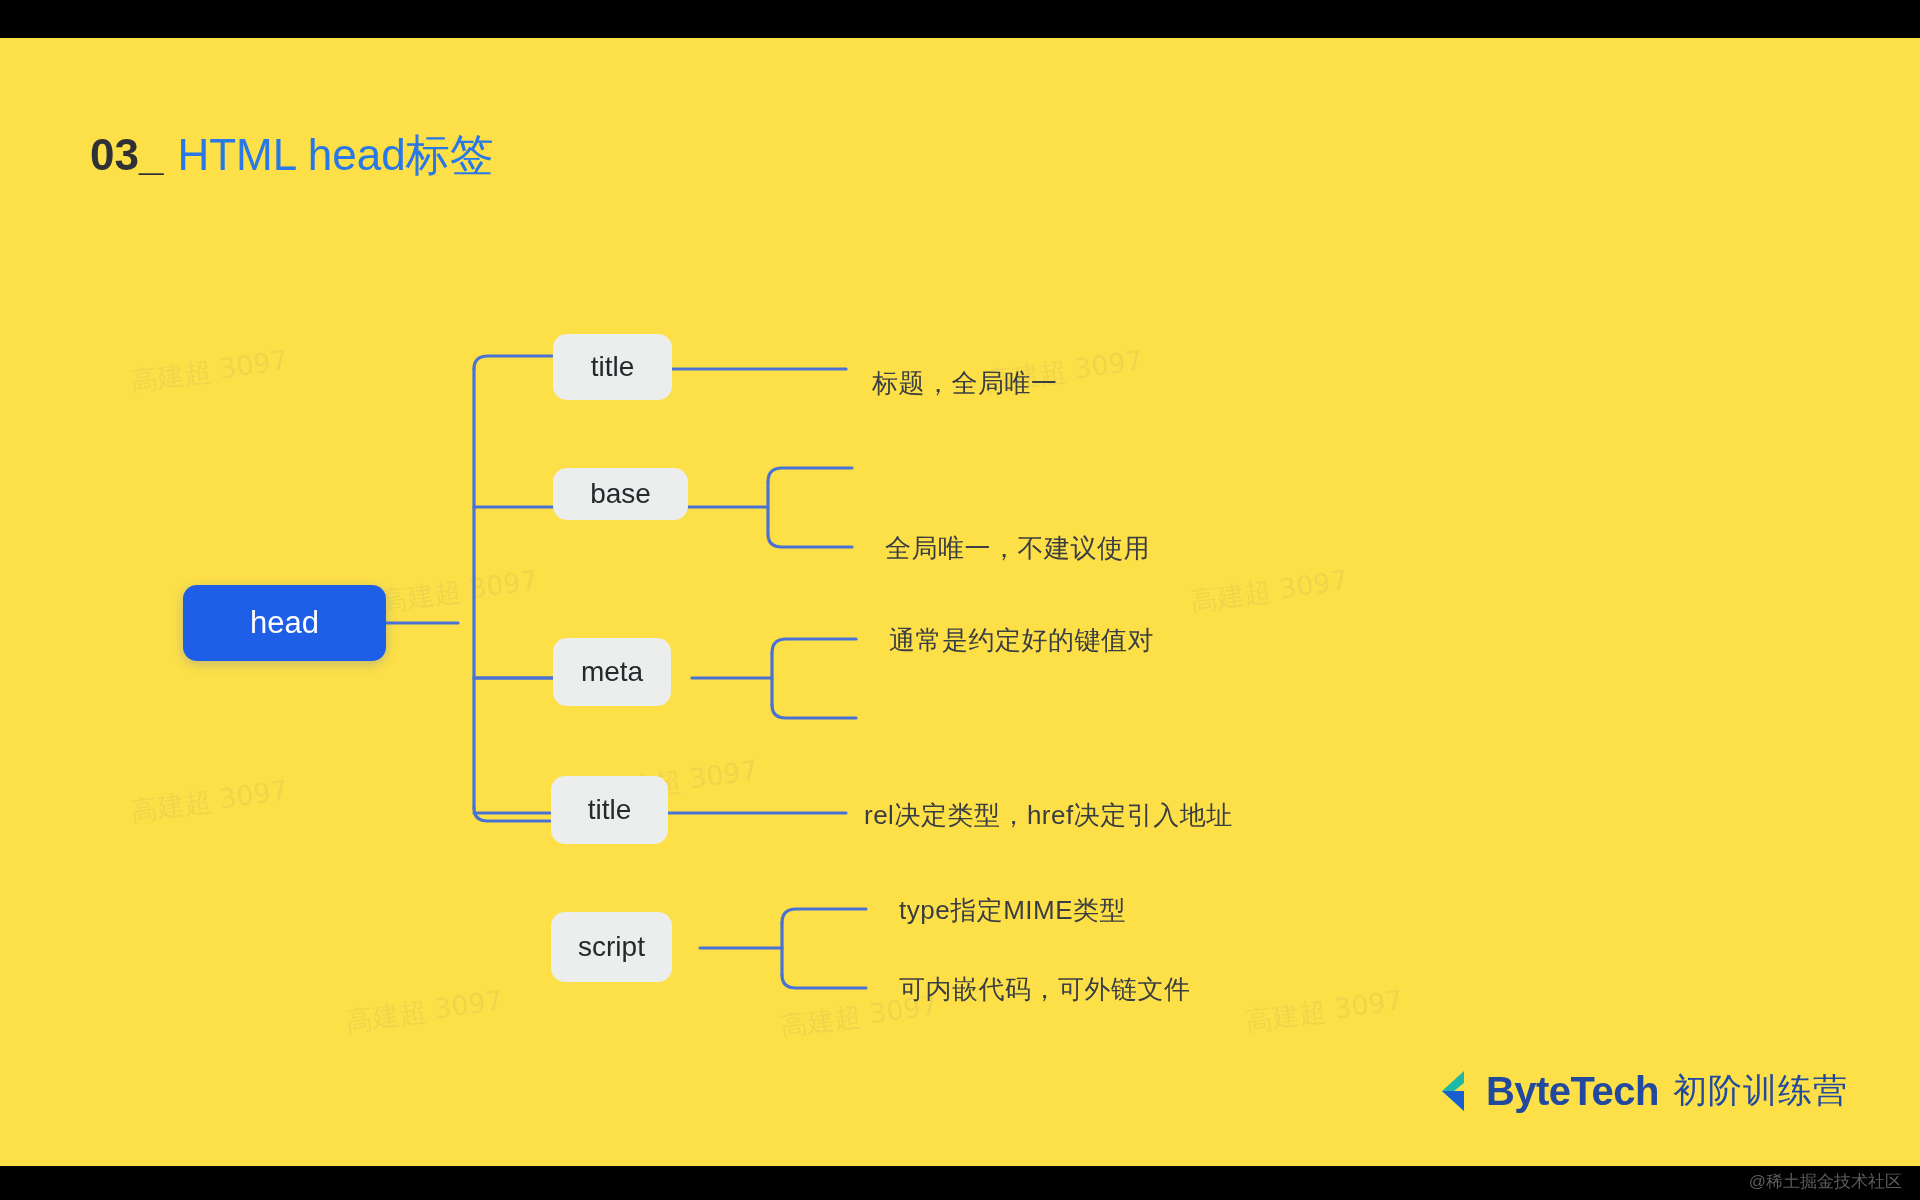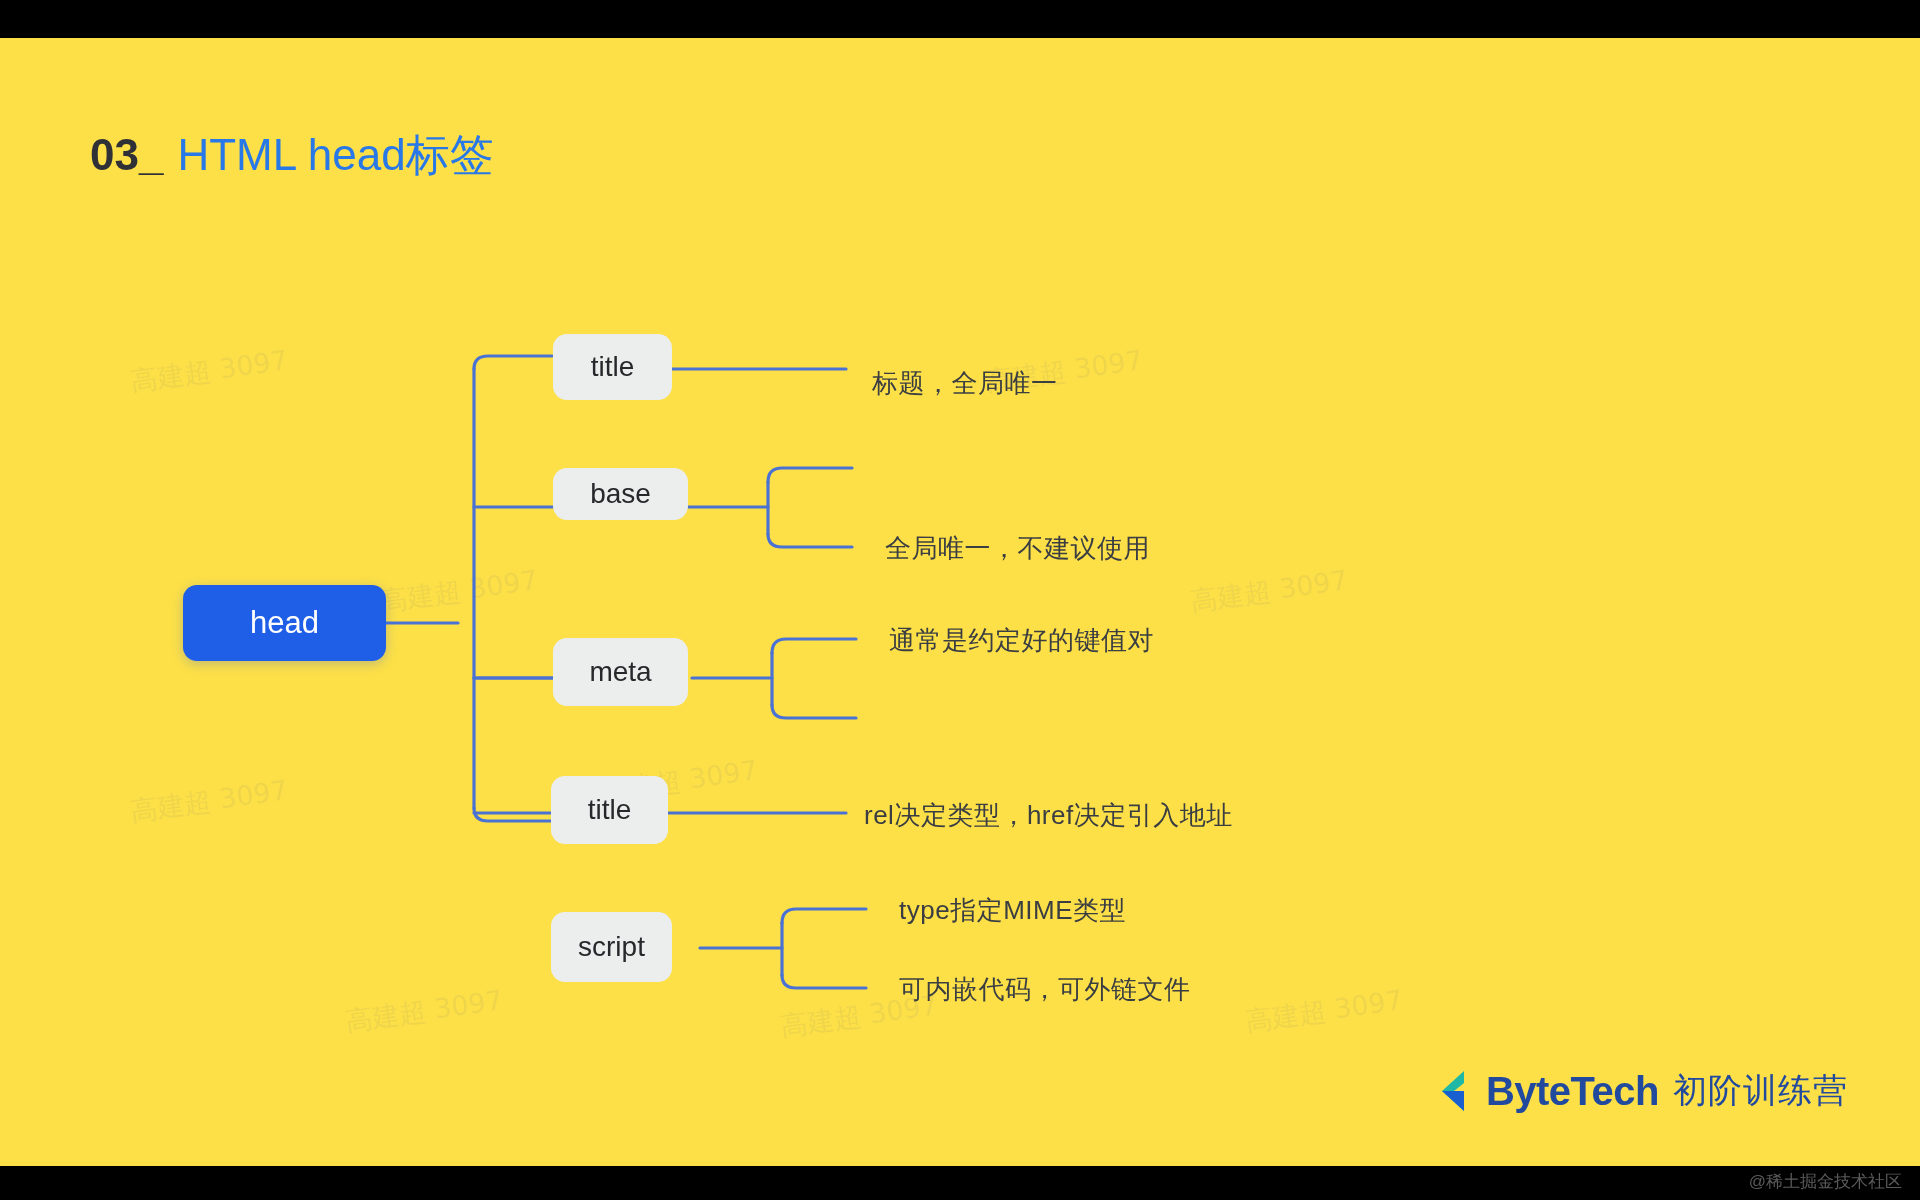--- a/index.html
+++ b/index.html
@@ -187,21 +187,21 @@
     </div>
 
     <div class="node node-child" style="left:553px; top:296px; width:119px; height:66px;">
       <span>title</span>
     </div>
 
     <div class="node node-child" style="left:553px; top:430px; width:135px; height:52px;">
       <span>base</span>
     </div>
 
-    <div class="node node-child" style="left:553px; top:600px; width:135px; height:68px;">
+    <div class="node node-child" style="left:553px; top:600px; width:118px; height:68px;">
       <span>meta</span>
     </div>
 
     <div class="node node-child" style="left:551px; top:738px; width:117px; height:68px;">
       <span>title</span>
     </div>
 
     <div class="node node-child" style="left:551px; top:874px; width:121px; height:70px;">
       <span>script</span>
     </div>

